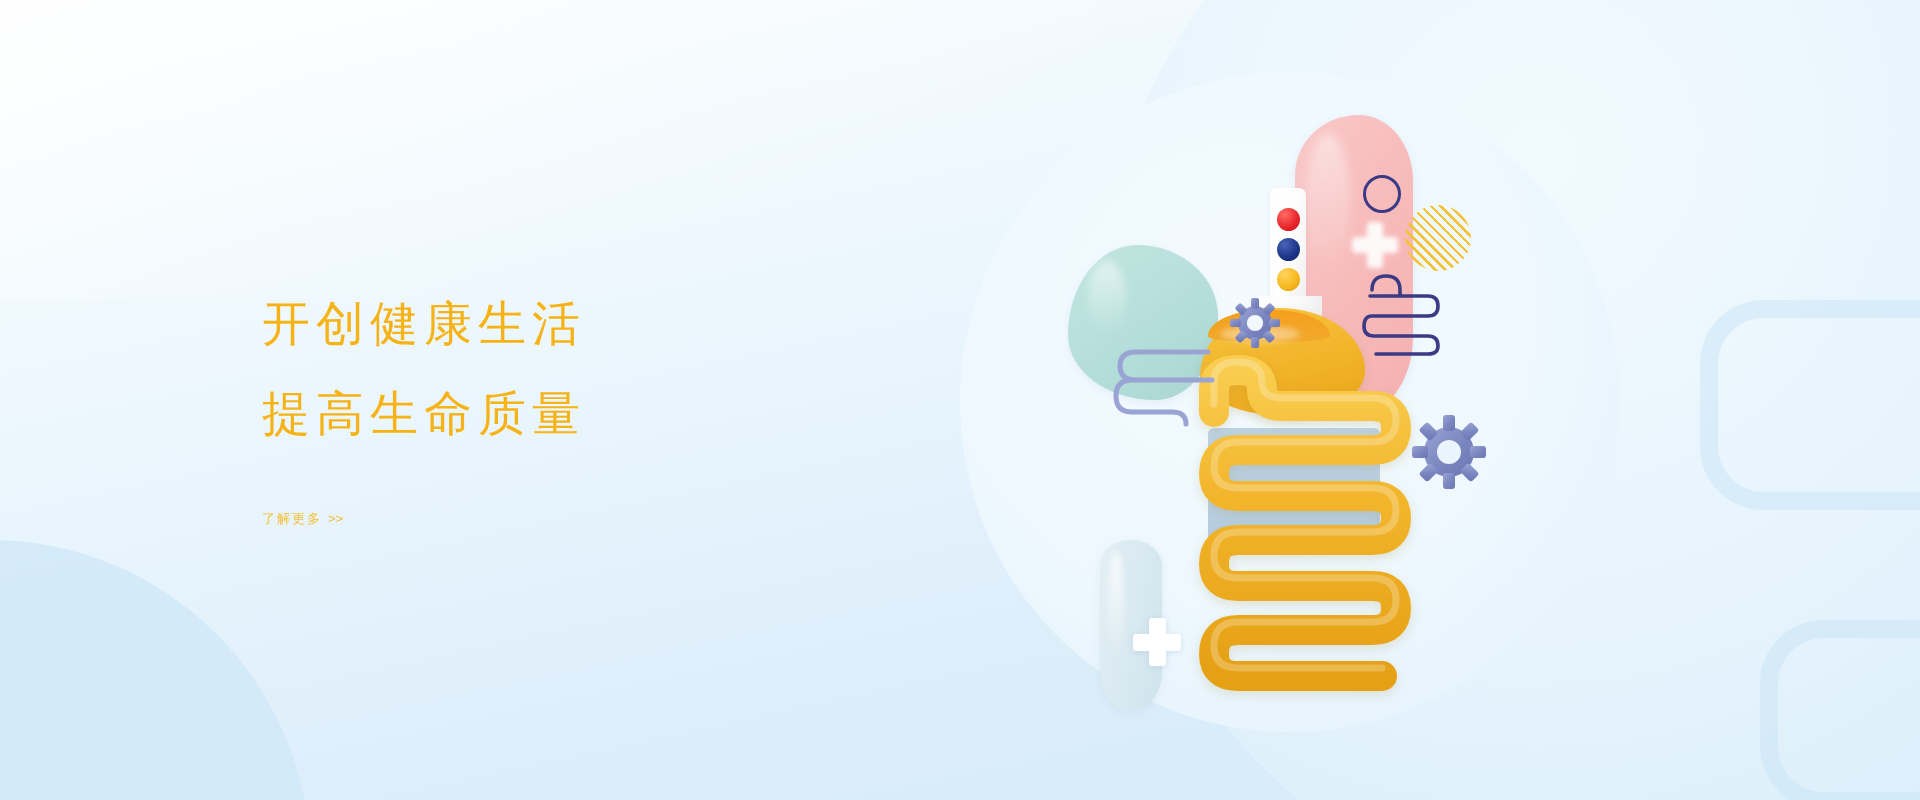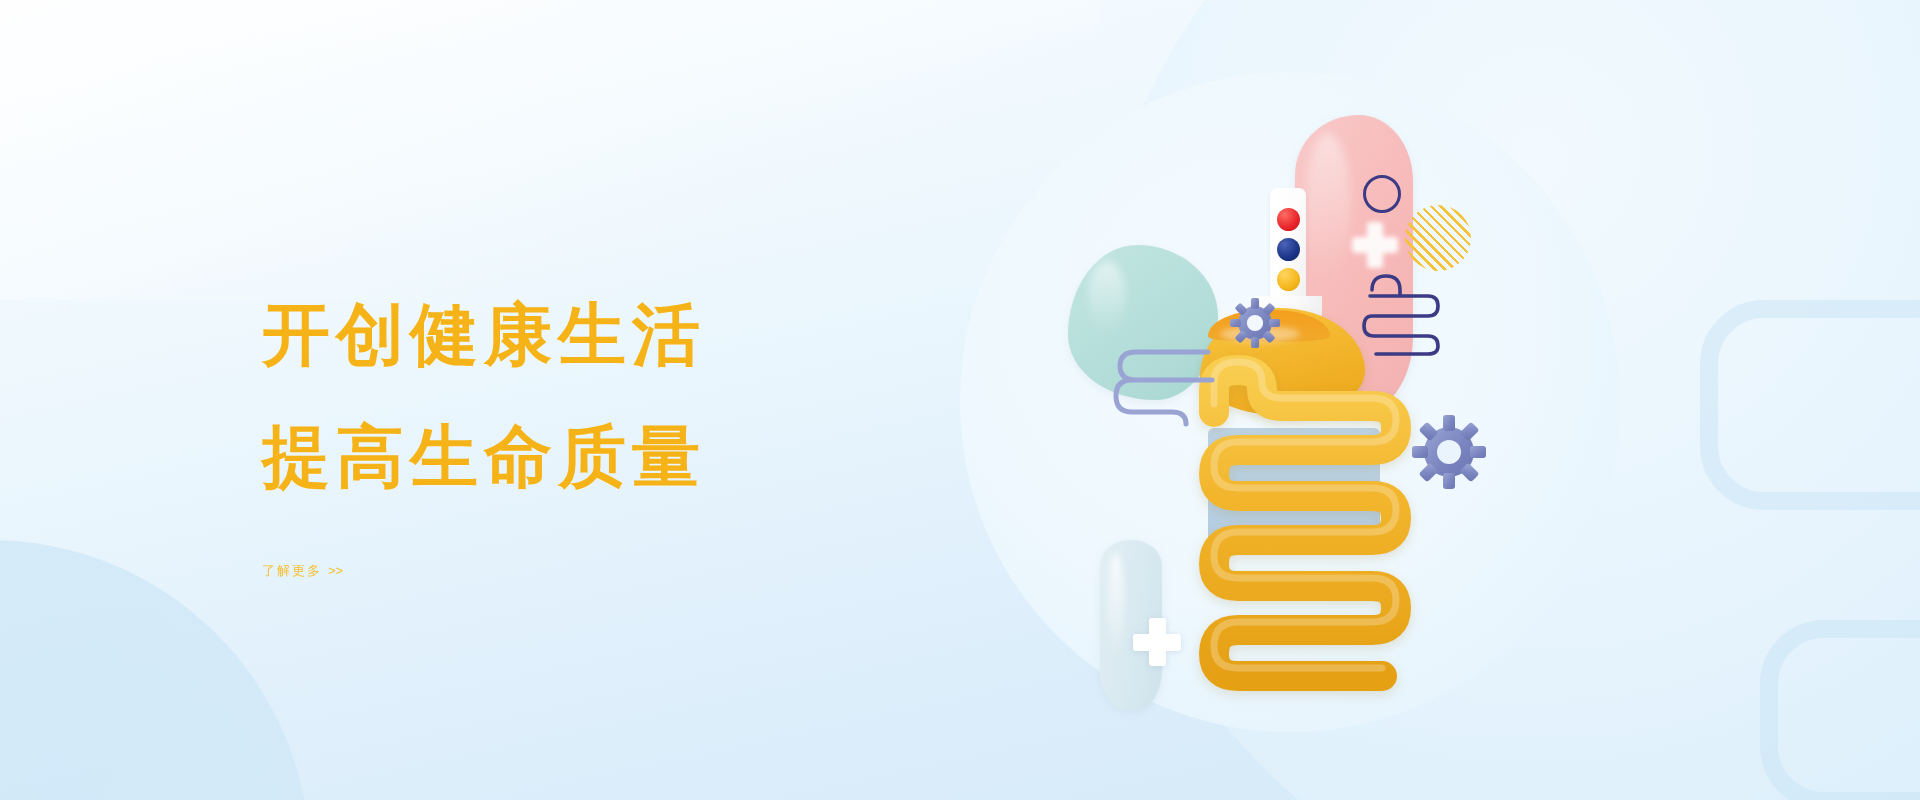--- a/index.html
+++ b/index.html
@@ -43,28 +43,28 @@
   .bg-rrect.r2{ left:1760px; top:620px; width:360px; height:190px; }
   .bg-soft-top{
     position:absolute; left:0; top:0; width:1100px; height:300px;
     background:linear-gradient(160deg, rgba(255,255,255,.75), rgba(255,255,255,0) 70%);
   }
 
   
   .copy{ position:absolute; left:262px; top:300px; width:620px; }
   .headline{
     color:#f5b318;
-    font-size:68px;
-    font-weight:bold;
+    font-size:48px;
+    font-weight:normal;
     line-height:1;
     letter-spacing:6px;
     white-space:nowrap;
     text-shadow:0 1px 0 rgba(255,255,255,.35);
   }
-  .headline.line2{ margin-top:54px; }
+  .headline.line2{ margin-top:42px; }
   .learn-more{
     display:inline-block;
     margin-top:72px;
     color:#f6be2c;
     font-size:13px;
     letter-spacing:2px;
     text-decoration:none;
     cursor:pointer;
     white-space:nowrap;
   }

